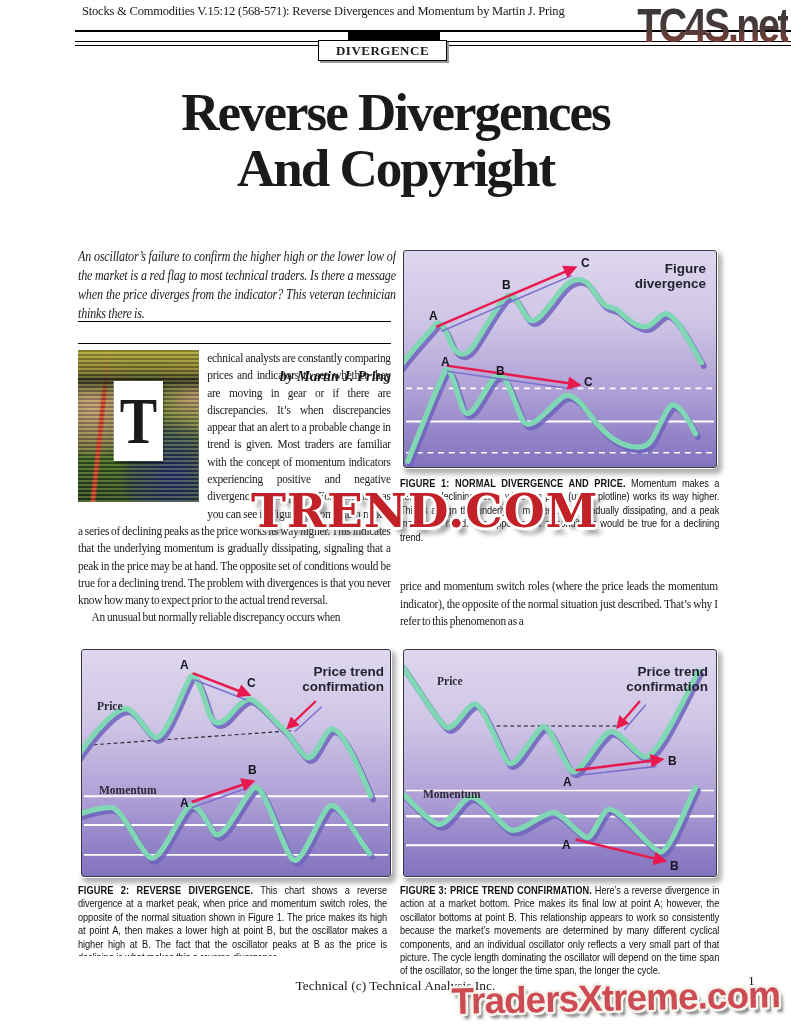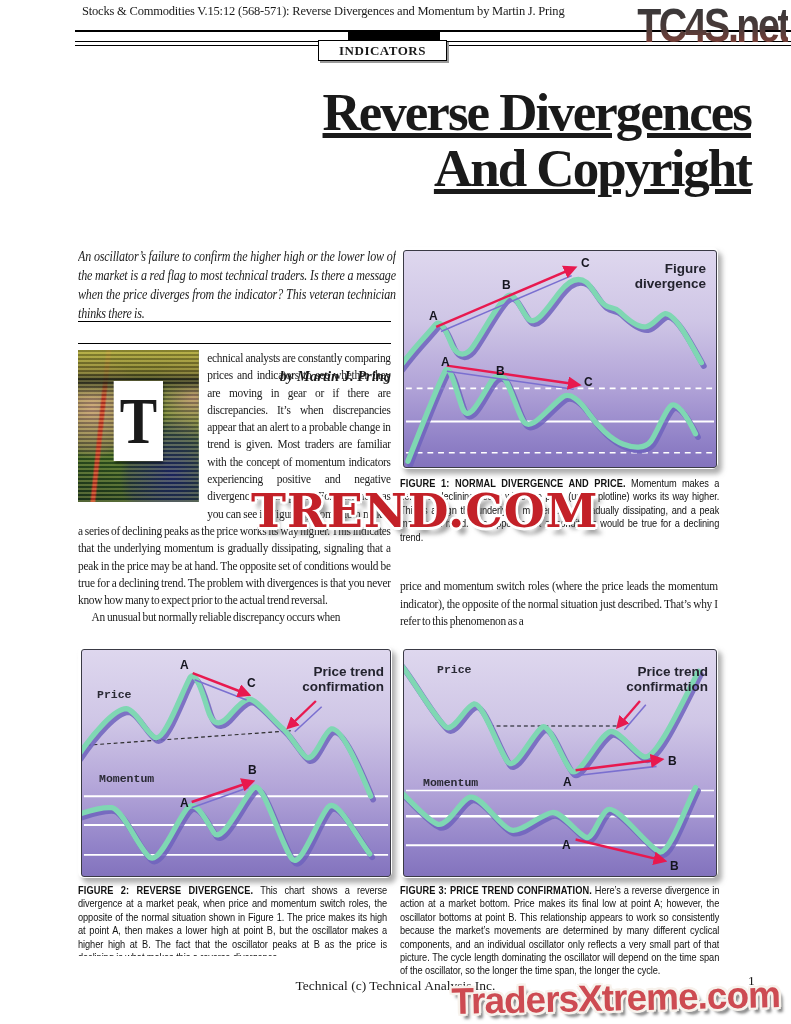--- a/index.html
+++ b/index.html
@@ -17,22 +17,22 @@
   .ind-box{left:318px;top:40px;width:127px;height:19px;background:#fff;border:1.5px solid #000;
            box-shadow:2px 2px 0 #9a9a9a;display:flex;align-items:center;justify-content:center;
            font-weight:bold;font-size:13px;letter-spacing:0.5px;z-index:5;}
   .logo{right:3px;top:-2px;font-family:"Liberation Sans",sans-serif;font-weight:bold;
         font-size:48px;letter-spacing:-3px;transform:scaleX(0.82);transform-origin:right top;
         background:linear-gradient(180deg,#38383a 15%,#4a3a38 55%,#8a4238 90%);
         -webkit-background-clip:text;background-clip:text;-webkit-text-fill-color:transparent;
         color:#5a3a36;z-index:4;}
 
   
-  .title{left:40px;top:84px;width:711px;text-align:right;font-weight:bold;
-         font-size:53px;line-height:56px;letter-spacing:-2px;text-decoration:underline;}
+  .title{left:40px;top:84px;width:711px;text-align:center;font-weight:bold;
+         font-size:53px;line-height:56px;letter-spacing:-2px;}
 
   
   .cond{transform:scaleX(0.85);transform-origin:left top;}
 
   .intro{left:78px;top:247px;width:374px;height:80px;overflow:hidden;
          font-style:italic;font-size:14.2px;line-height:19px;text-align:justify;
          letter-spacing:-0.2px;word-spacing:-0.5px;}
   .byrule-a{left:78px;top:321px;width:313px;height:1.2px;background:#000;}
   .byrule-b{left:78px;top:343px;width:313px;height:1.2px;background:#000;}
   .byline{left:78px;top:324px;width:313px;text-align:right;font-weight:bold;font-style:italic;font-size:14.5px;margin-top:44px;}
@@ -61,22 +61,22 @@
   
   .fig{background:#fff;padding:3px;border-radius:6px;box-shadow:4px 5px 5px rgba(110,110,110,0.55);z-index:1;}
   .fig-inner{position:relative;width:100%;height:100%;border:1.2px solid #3a3a45;border-radius:3px;overflow:hidden;
       background:linear-gradient(180deg,#ded7ee 0%,#cfc6e6 32%,#b2a4d8 62%,#9081c7 88%,#8373bd 100%);}
   .fig1{left:400px;top:247px;width:312px;height:216px;}
   .fig2{left:78px;top:646px;width:308px;height:226px;}
   .fig3{left:400px;top:646px;width:312px;height:226px;}
   .fig svg{position:absolute;left:0;top:0;width:100%;height:100%;}
   .pt-label{position:absolute;font-family:"Liberation Sans",sans-serif;font-weight:bold;
             font-size:12px;color:#15151f;z-index:3;}
-  .curve-label{position:absolute;font-family:Liberation Mono, monospace;font-weight:bold;
-            font-size:11.5px;color:#2a2a35;z-index:3;}
+  .curve-label{position:absolute;font-family:Liberation Serif, serif;font-weight:bold;
+            font-size:11.5px;color:#2a2a35;z-index:3;margin-top:12px;}
   .fig-annot{position:absolute;text-align:right;font-family:"Liberation Sans",sans-serif;
             font-weight:bold;font-size:13.5px;line-height:15px;color:#23232e;z-index:3;}
 
   .caption{font-family:"Liberation Sans",sans-serif;font-size:11px;line-height:13.4px;
            text-align:justify;letter-spacing:-0.1px;color:#111;overflow:hidden;}
   .caption b{letter-spacing:0.1px;}
   .cap1{left:400px;top:477px;width:380px;height:72px;}
   .cap2{left:78px;top:884px;width:368px;height:72px;}
   .cap3{left:400px;top:884px;width:380px;height:96px;}
 
@@ -102,21 +102,21 @@
 
 <div class="page">
 
   <div class="abs journal-ref">Stocks &amp; Commodities V.15:12 (568-571): Reverse Divergences and Momentum by Martin J. Pring</div>
   <div class="abs logo">TC4S.net</div>
   <div class="abs hrule rule1"></div>
   <div class="abs ind-bar"></div>
   <div class="abs hrule rule2a"></div>
   <div class="abs hrule rule2b"></div>
   <div class="abs ind-box">
-    <span>INDICATORS</span>
+    <span>DIVERGENCE</span>
   </div>
 
   <div class="abs title">
     <div>Reverse Divergences</div>
     <div>And Copyright</div>
   </div>
 
   <div class="abs intro cond">An oscillator’s failure to confirm the higher high or the lower low of the market is a red flag to most technical traders. Is there a message when the price diverges from the indicator? This veteran technician thinks there is.</div>
   <div class="abs byrule-a"></div>
   <div class="abs byline">by Martin J. Pring</div>

